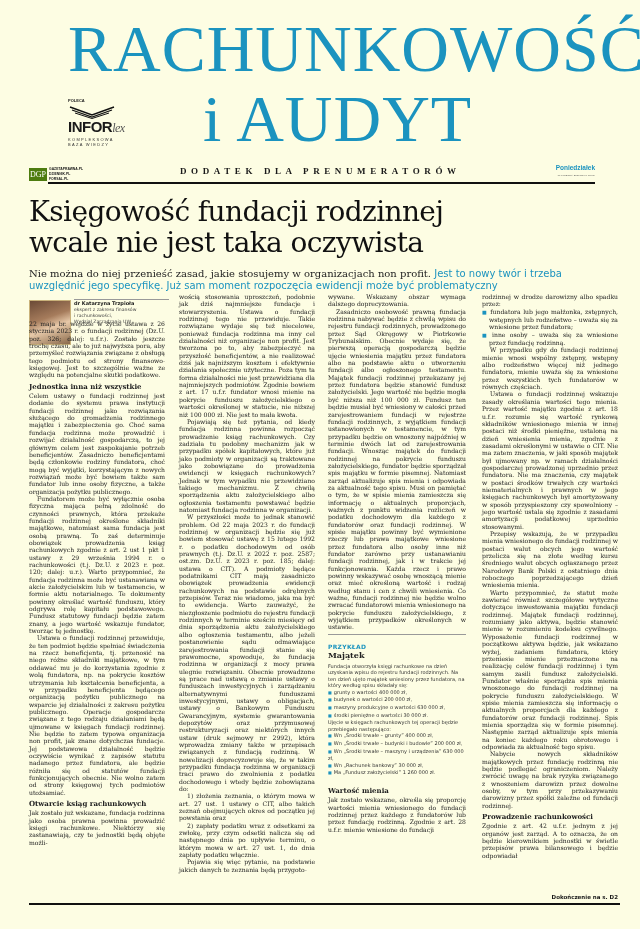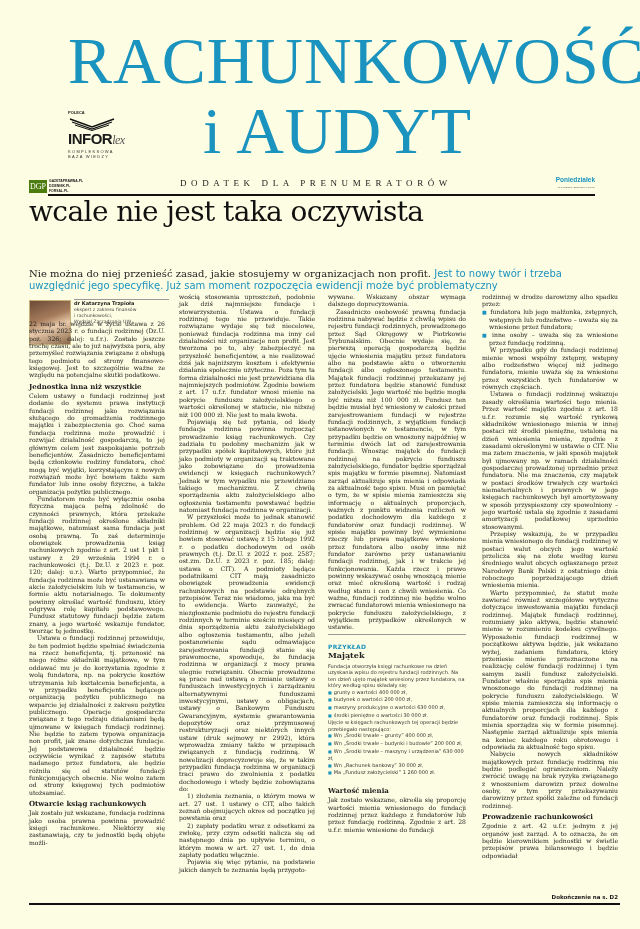--- a/index.html
+++ b/index.html
@@ -3,41 +3,41 @@
 <meta charset="utf-8">
 <style>
   html, body { margin: 0; padding: 0; }
   body {
     width: 640px; height: 929px; overflow: hidden;
     background: #fdfde3;
     font-family: "DejaVu Serif", serif;
     color: #1a1a1a;
     position: relative;
   }
-  .masthead { position: absolute; left: 0; top: 16px; width: 620px; height: 185px; }
+  .masthead { position: absolute; left: 0; top: 4px; width: 620px; height: 185px; }
   .title-line1 {
     position: absolute; left: 68px; top: 12px;
     font-family: "Liberation Serif", serif;
     font-size: 66px; line-height: 66px; color: #1b93bf; letter-spacing: 1px;
     white-space: nowrap;
   }
   .title-line2 {
     position: absolute; left: 203px; top: 82px;
     font-family: "Liberation Serif", serif;
     font-size: 66px; line-height: 66px; color: #1b93bf; letter-spacing: 1px;
     white-space: nowrap;
   }
   .poleca { position: absolute; left: 68px; top: 94px; font-family: "Liberation Sans", sans-serif; font-size: 4px; font-weight: bold; }
   .infor-wings { position: absolute; left: 68px; top: 101px; width: 48px; height: 14px; }
   .infor-logo { position: absolute; left: 68px; top: 114px; font-family: "Liberation Sans", sans-serif; font-size: 15px; font-weight: bold; letter-spacing: -0.5px; }
   .infor-lex { font-family: "Liberation Serif", serif; font-style: italic; font-weight: normal; font-size: 12px; color: #555; }
   .infor-tag { position: absolute; left: 68px; top: 133px; font-family: "Liberation Sans", sans-serif; font-size: 4px; letter-spacing: 1.3px; color: #333; line-height: 5px; }
   .dgp-box { position: absolute; left: 29px; top: 164px; width: 18px; height: 13px; background: #4d7c0f; color: #fff; font-family: "Liberation Serif", serif; font-size: 8px; line-height: 13px; text-align: center; }
   .dgp-links { position: absolute; left: 49px; top: 163px; font-family: "Liberation Sans", sans-serif; font-size: 3.4px; font-weight: bold; line-height: 5px; }
-  .subtitle { position: absolute; left: 180px; top: 162px; font-family: "Liberation Serif", serif; font-size: 9px; font-weight: normal; letter-spacing: 4.6px; white-space: nowrap; }
+  .subtitle { position: absolute; left: 180px; top: 162px; font-family: "Liberation Serif", serif; font-size: 9px; font-weight: bold; letter-spacing: 4.6px; white-space: nowrap; }
   .day { position: absolute; right: 25px; top: 160px; font-family: "Liberation Sans", sans-serif; font-size: 6.5px; font-weight: bold; color: #1b93bf; }
   .issue { position: absolute; right: 25px; top: 170px; font-family: "Liberation Sans", sans-serif; font-size: 2.5px; color: #555; }
   .mast-rule { position: absolute; left: 48px; right: 25px; top: 178px; height: 1px; background: #111; border-bottom: 1px solid #111; }
 
   .headline {
     position: absolute; left: 29px; top: 196px; width: 590px;
     font-family: "DejaVu Serif", serif; font-size: 28px; line-height: 31px;
     letter-spacing: -0.6px; color: #111;
   }
   .lead {
@@ -101,20 +101,21 @@
     <div>FORSAL.PL</div>
   </div>
 
   <div class="subtitle">DODATEK DLA PRENUMERATORÓW</div>
   <div class="day">Poniedziałek</div>
   <div class="issue">17 KWIETNIA 2023 NR 74 (5990)</div>
   <div class="mast-rule"></div>
 </header>
 
 <h1 class="headline" style="margin:0;font-weight:normal;">
+  <div>Księgowość fundacji rodzinnej</div>
   <div>wcale nie jest taka oczywista</div>
 </h1>
 <div class="lead">
   <span>Nie można do niej przenieść zasad, jakie stosujemy w organizacjach non profit. </span><span class="lead-accent">Jest to nowy twór i trzeba uwzględnić jego specyfikę. Już sam moment rozpoczęcia ewidencji może być problematyczny</span>
 </div>
 
 <div class="author-block">
   <div class="author-photo"></div>
   <div class="author-rule"></div>
   <div class="author-name">dr Katarzyna Trzpioła</div>

